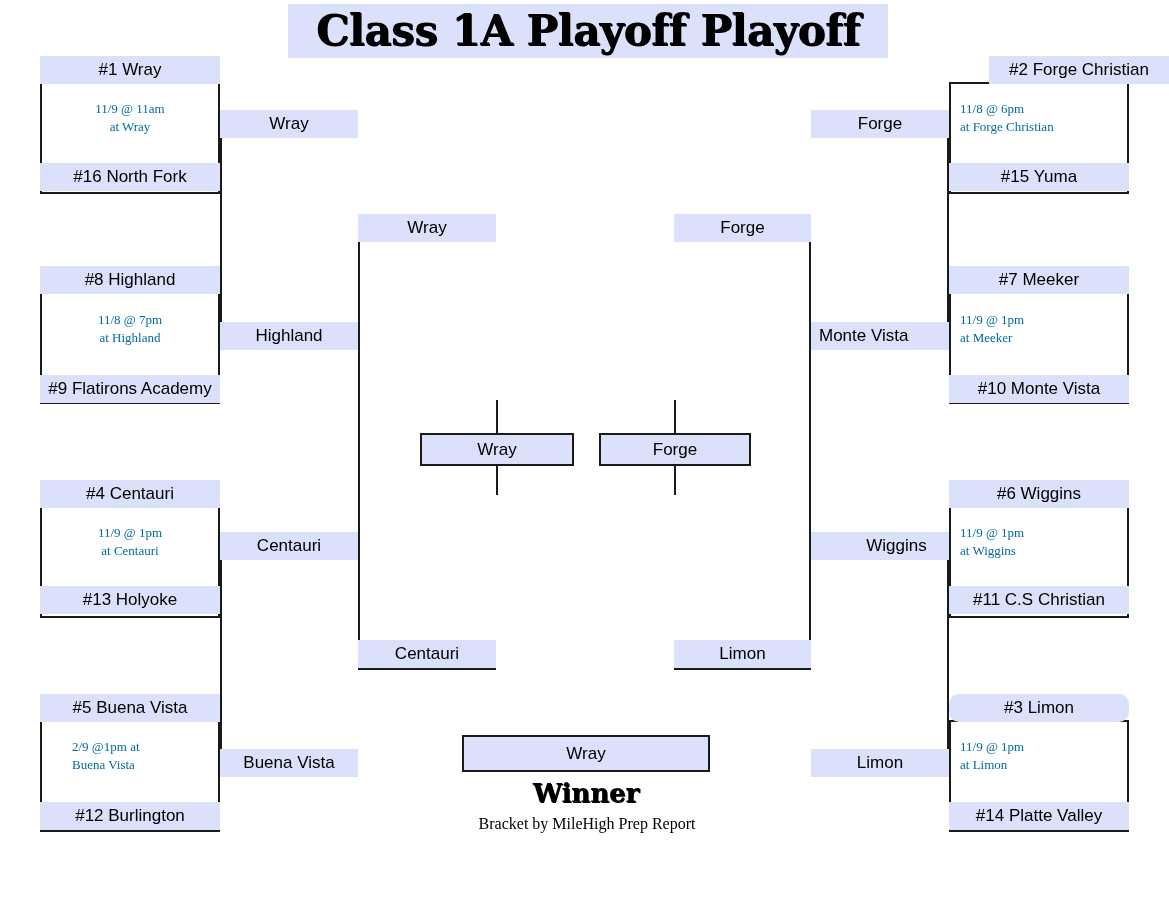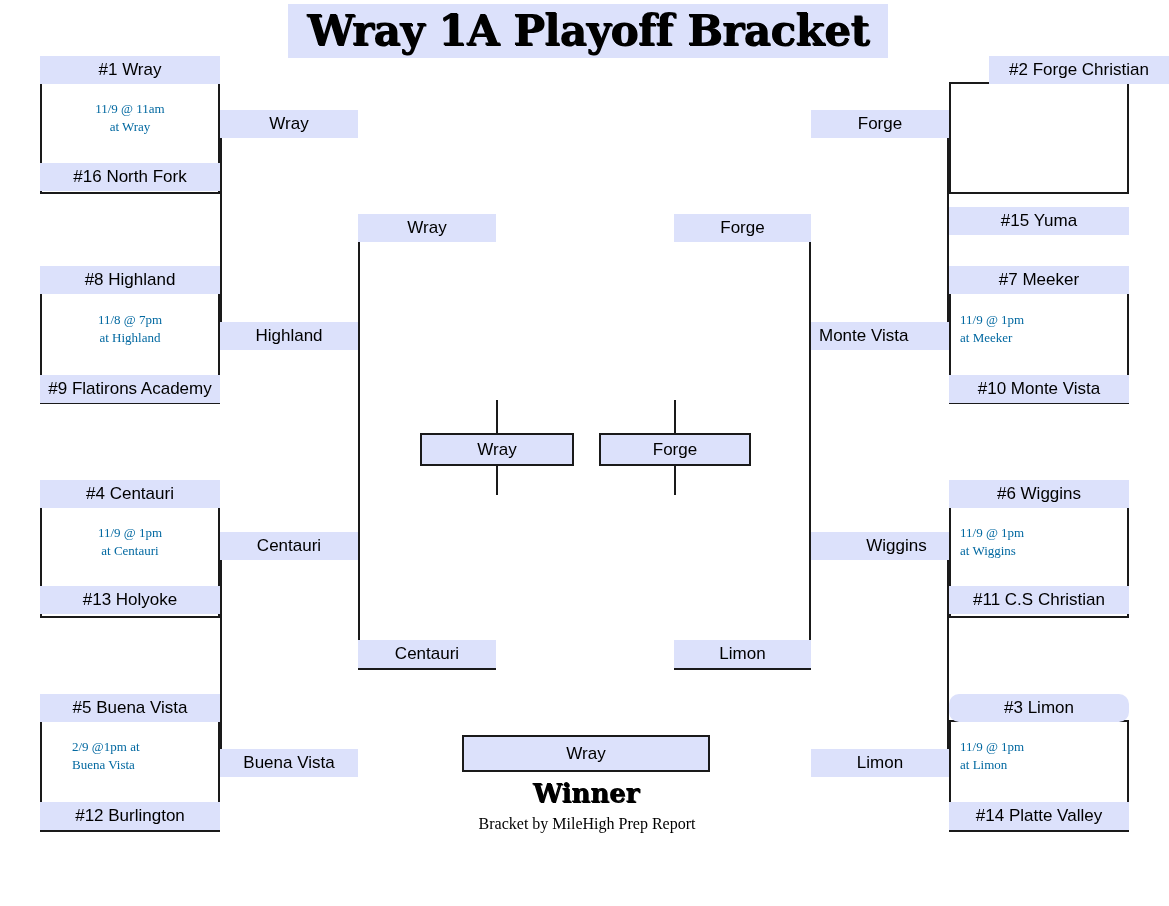--- a/index.html
+++ b/index.html
@@ -113,21 +113,21 @@
     font-size: 16px;
     color: #000;
   }
 </style>
 </head>
 <body>
 
 <div id="stage">
 
   <div class="title-bar"></div>
-  <div class="title-text">Wray 1A Playoff Bracket</div>
+  <div class="title-text">Class 1A Playoff Playoff</div>
 
   <div class="game-box" style="left:40px; top:82px; width:180px; height:112px;"></div>
   <div class="band ctr" style="left:40px; top:56px; width:180px; height:28px;">#1 Wray</div>
   <div class="game-info ctr" style="left:40px; top:100px; width:180px;">11/9 @ 11am
 at Wray</div>
   <div class="band ctr" style="left:40px; top:163px; width:180px; height:28px;">#16 North Fork</div>
 
   <div class="game-box" style="left:40px; top:292px; width:180px; height:112px;"></div>
   <div class="band ctr" style="left:40px; top:266px; width:180px; height:28px;">#8 Highland</div>
   <div class="game-info ctr" style="left:40px; top:311px; width:180px;">11/8 @ 7pm
@@ -157,21 +157,23 @@
   <div class="arm right-open" style="left:220px; top:558px; width:138px; height:214px;"></div>
   <div class="band ctr" style="left:220px; top:532px; width:138px; height:28px;">Centauri</div>
   <div class="band ctr" style="left:220px; top:749px; width:138px; height:28px;">Buena Vista</div>
 
   <div class="vline" style="left:496px; top:400px; width:2px; height:34px;"></div>
   <div class="ff-box" style="left:420px; top:433px; width:154px; height:33px;">Wray</div>
   <div class="vline" style="left:496px; top:465px; width:2px; height:30px;"></div>
 
   <div class="game-box" style="left:949px; top:82px; width:180px; height:112px;"></div>
   <div class="band ctr" style="left:949px; top:56px; width:180px; height:28px;margin-left:40px;">#2 Forge Christian</div>
-  <div class="band ctr" style="left:949px; top:163px; width:180px; height:28px;margin-top:44px;">#15 Yuma</div>
+  <div class="game-info lft" style="left:960px; top:100px; width:180px;">11/8 @ 6pm
+at Forge Christian</div>
+  <div class="band ctr" style="left:949px; top:163px; width:180px; height:28px;">#15 Yuma</div>
 
   <div class="game-box" style="left:949px; top:292px; width:180px; height:112px;"></div>
   <div class="band ctr" style="left:949px; top:266px; width:180px; height:28px;">#7 Meeker</div>
   <div class="game-info lft" style="left:960px; top:311px; width:180px;">11/9 @ 1pm
 at Meeker</div>
   <div class="band ctr" style="left:949px; top:375px; width:180px; height:28px;">#10 Monte Vista</div>
 
   <div class="arm left-open" style="left:811px; top:136px; width:138px; height:212px;"></div>
   <div class="band ctr" style="left:811px; top:110px; width:138px; height:28px;">Forge</div>
   <div class="band lft" style="left:811px; top:322px; width:138px; height:28px;">Monte Vista</div>

